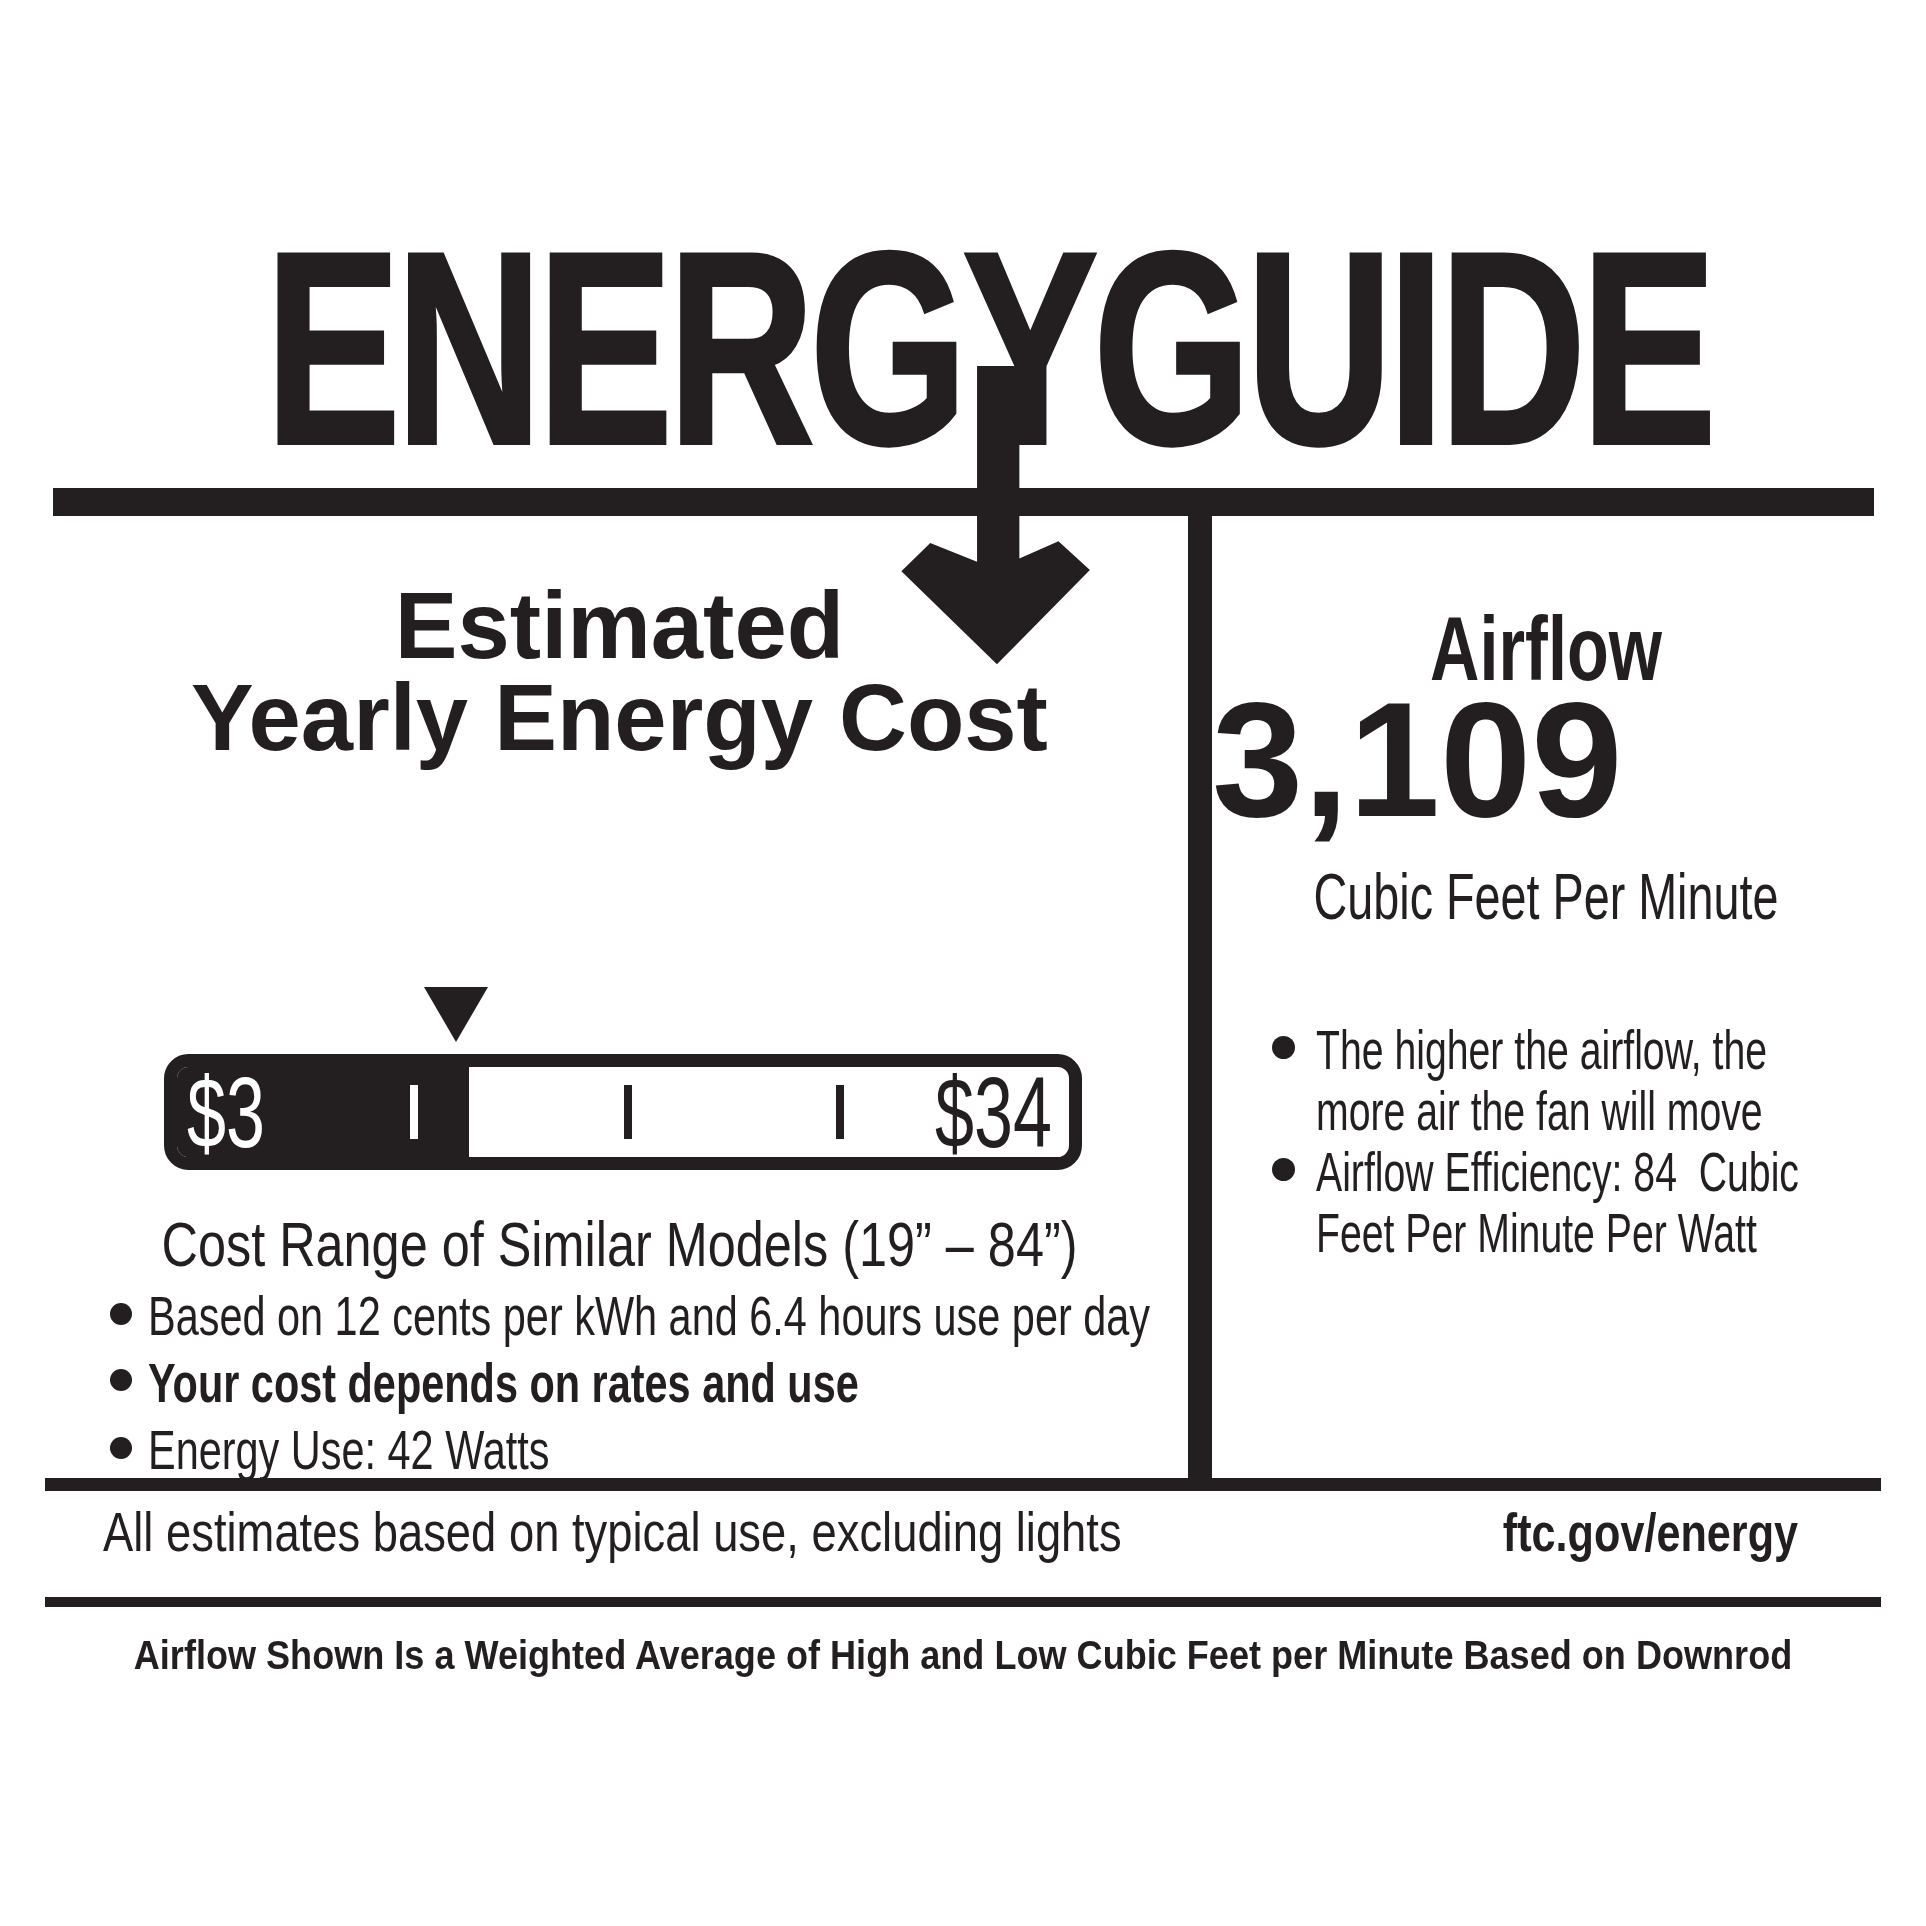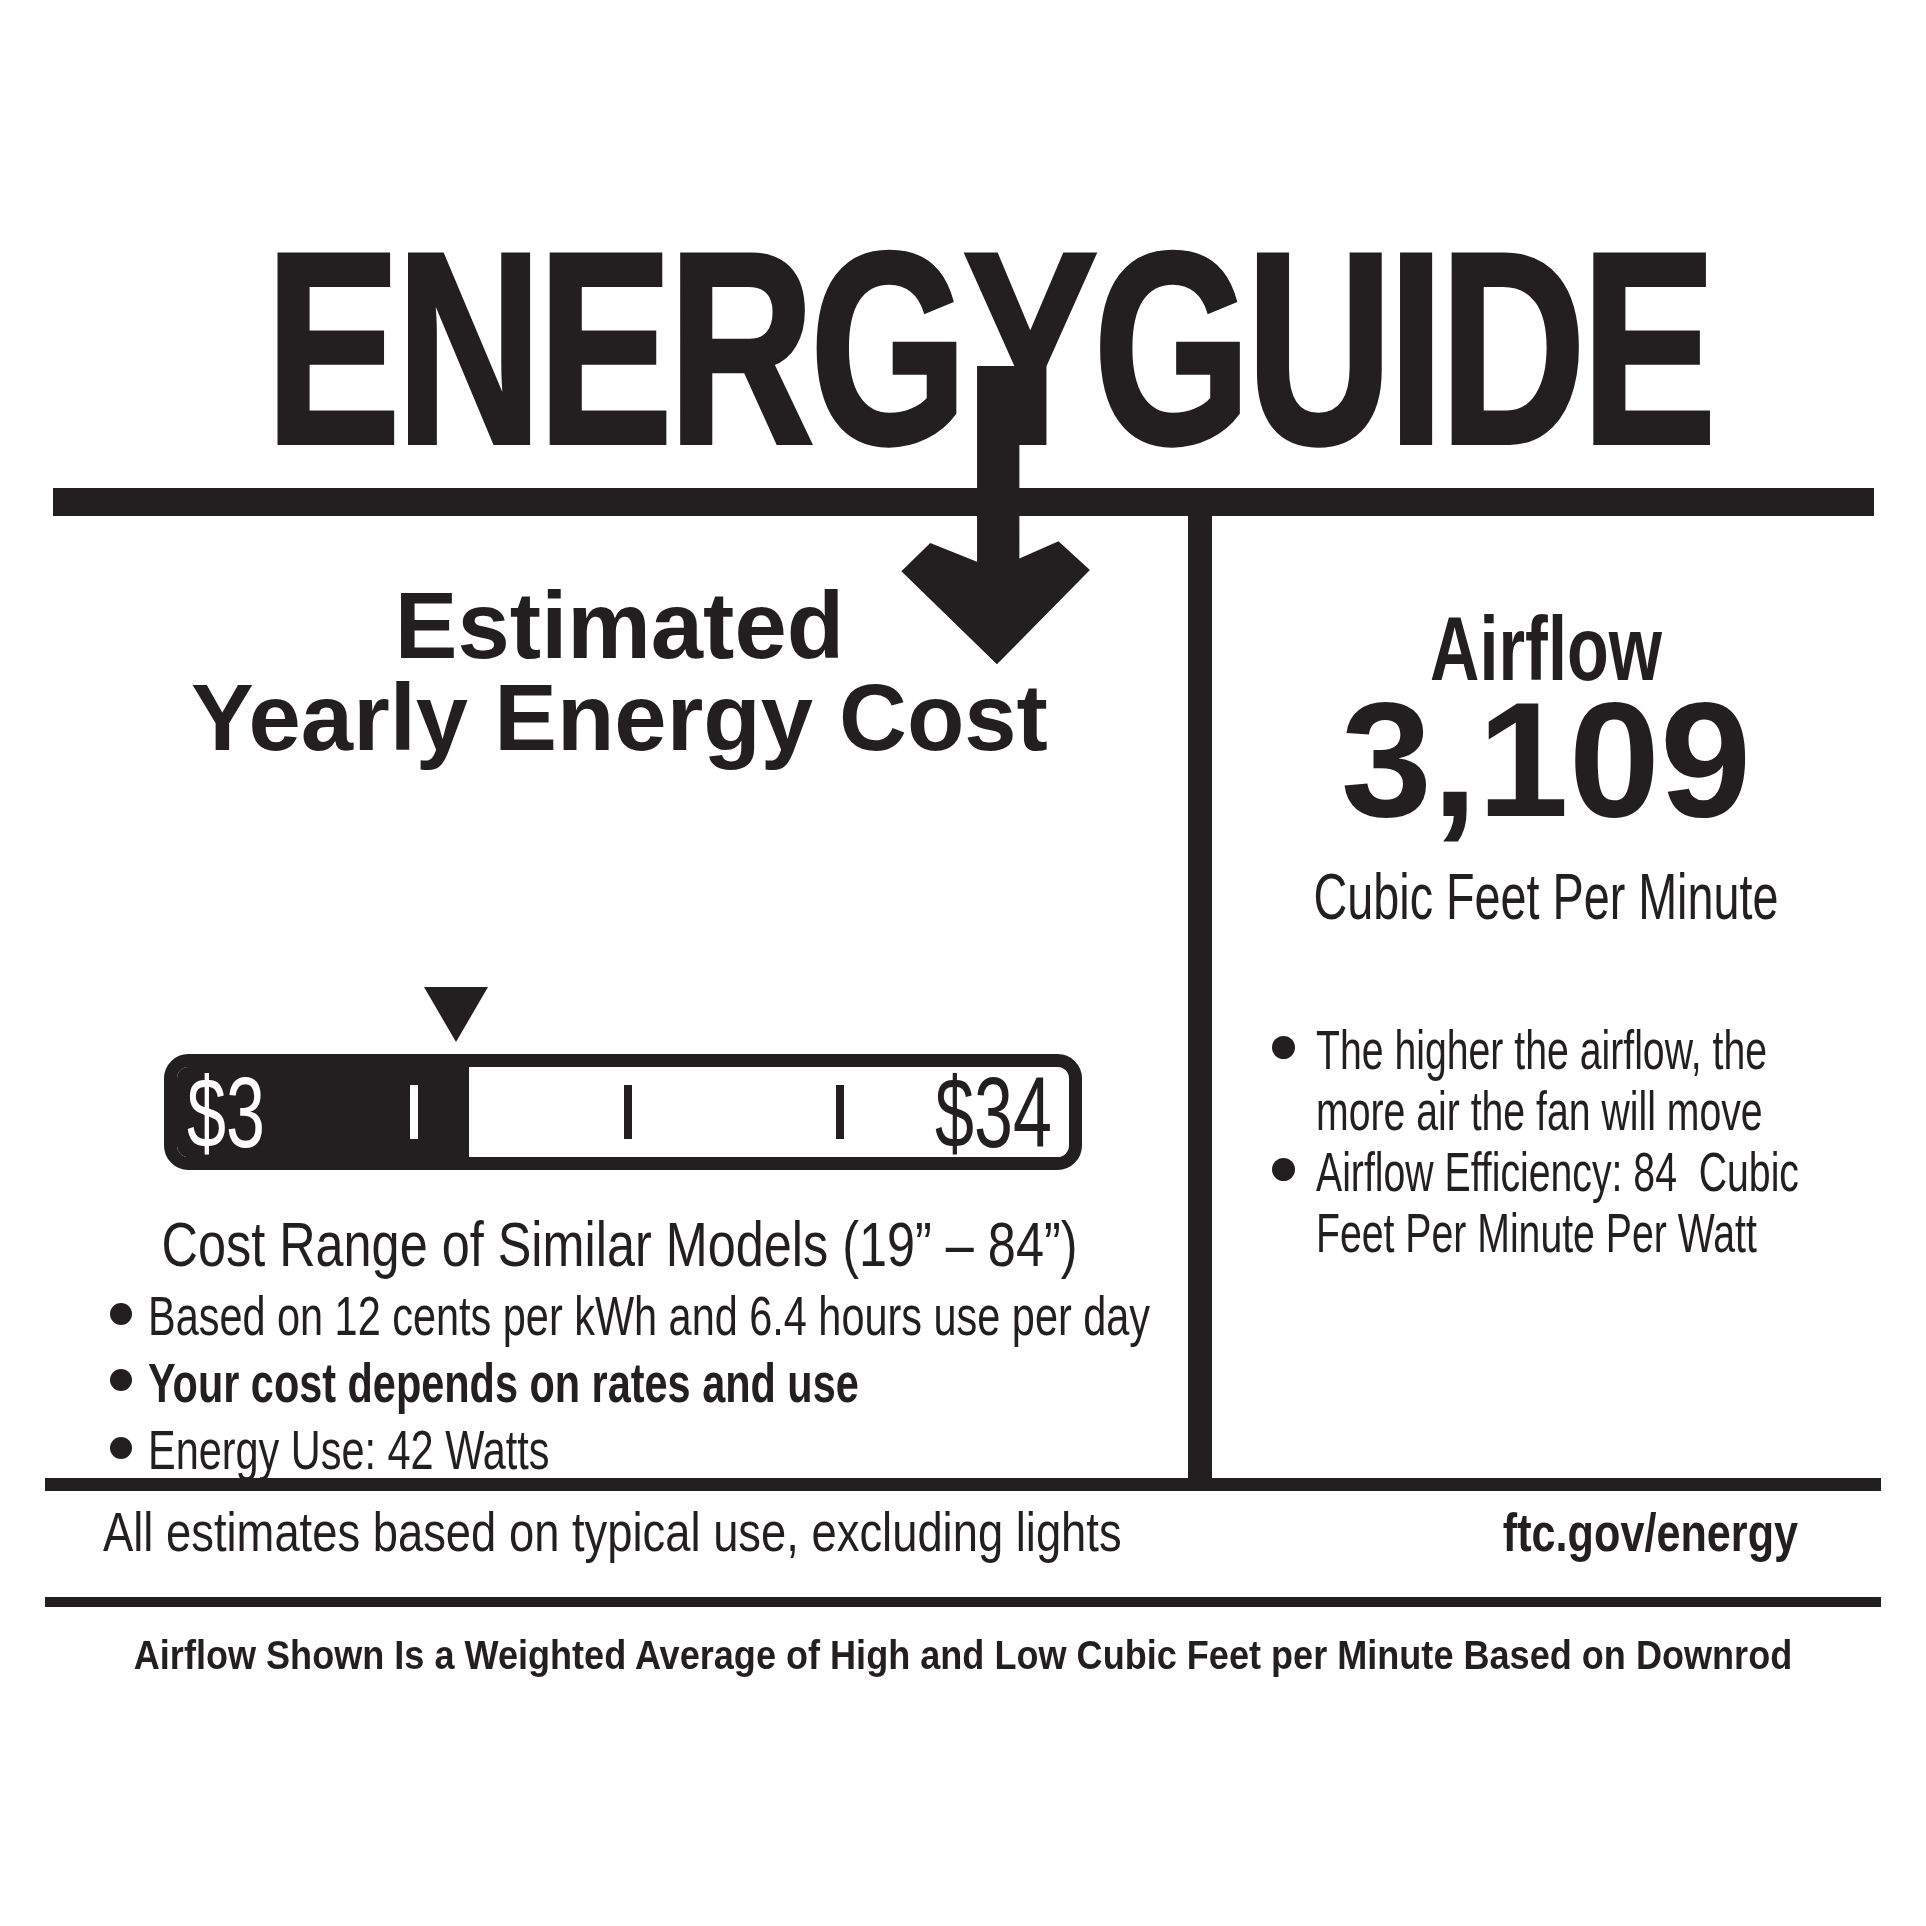--- a/index.html
+++ b/index.html
@@ -34,21 +34,21 @@
                border-top:55px solid var(--ink,#231f20);}
   .scale-caption{left:0;top:1212px;width:1239px;text-align:center;font-size:63px;line-height:64px;
                  transform:scaleX(0.80);transform-origin:center top;white-space:nowrap;}
 
   .dot{width:22px;height:22px;border-radius:50%;background:var(--ink,#231f20);}
   .lbullet-text{font-size:56px;line-height:59px;transform:scaleX(0.74);transform-origin:left top;white-space:pre;}
 
   
   .r-heading{left:1212px;top:604px;width:668px;text-align:center;font-weight:bold;font-size:90px;line-height:91px;
              transform:scaleX(0.76);transform-origin:center top;white-space:nowrap;}
-  .r-value{left:1212px;top:677px;width:668px;text-align:center;font-weight:bold;font-size:164px;line-height:166px;
+  .r-value{left:1212px;top:677px;width:668px;font-weight:bold;font-size:164px;line-height:166px;
            white-space:nowrap;}
   .r-unit{left:1212px;top:865px;width:668px;text-align:center;font-size:64px;line-height:65px;
           transform:scaleX(0.73);transform-origin:center top;white-space:nowrap;}
   .rbullet-line{font-size:56px;line-height:59px;transform:scaleX(0.70);transform-origin:left top;white-space:pre;}
 
   
   .strip-left{left:103px;top:1503px;font-size:56px;line-height:58px;
               transform:scaleX(0.81);transform-origin:left top;white-space:pre;}
   .strip-right{right:128px;top:1503px;font-size:54px;line-height:58px;font-weight:bold;
                transform:scaleX(0.80);transform-origin:right top;white-space:pre;}

